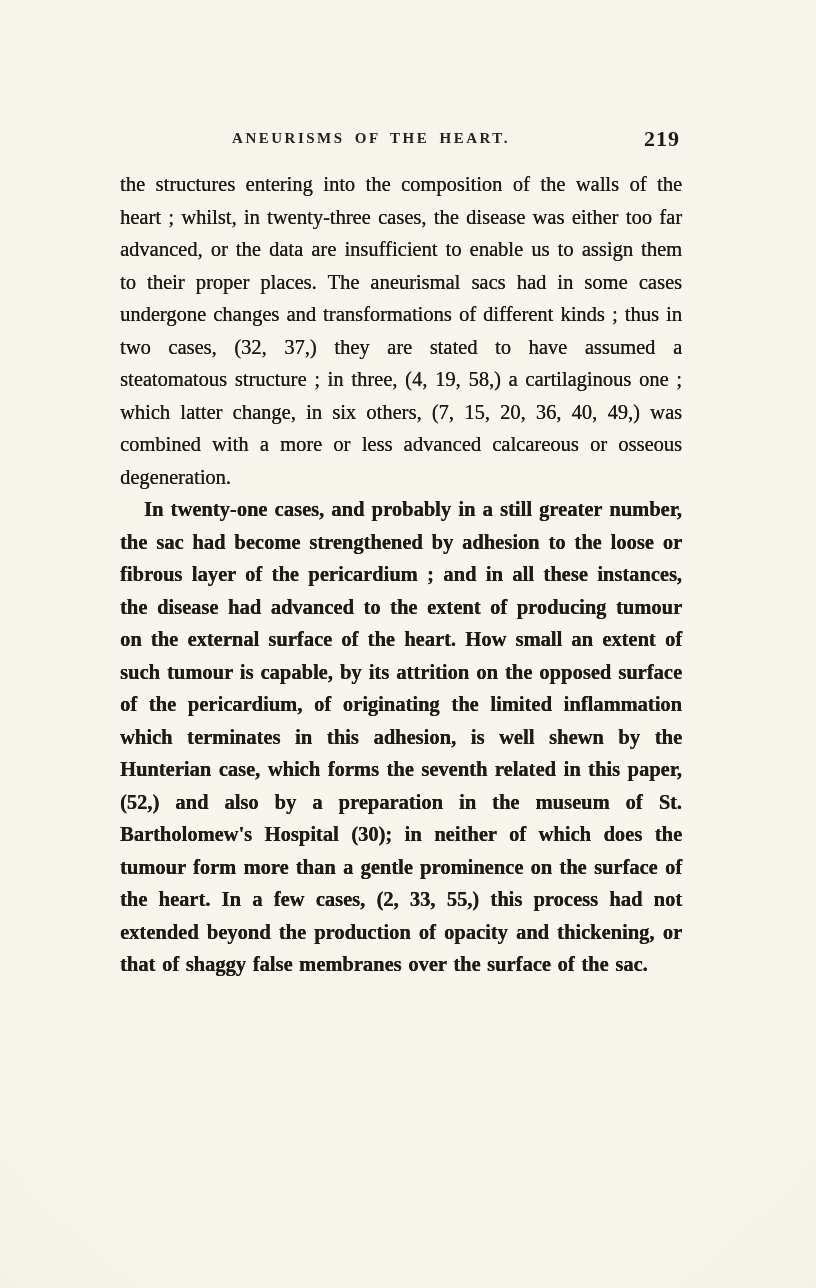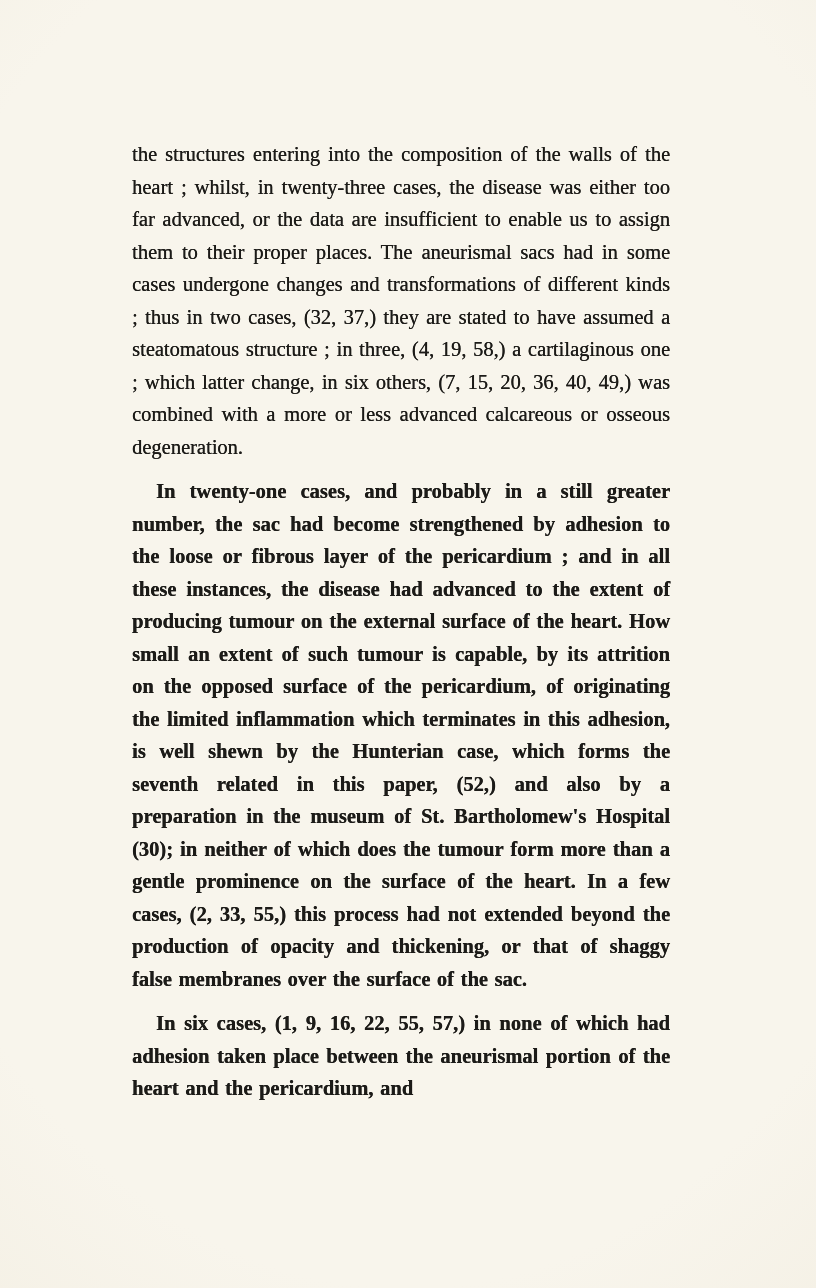--- a/index.html
+++ b/index.html
@@ -53,34 +53,37 @@
     color: #1b1a17;
   }
   .text-block {
     font-size: 20.5px;
     line-height: 32.5px;
     text-align: justify;
     word-spacing: 1.5px;
     text-shadow: 0.25px 0 0 currentColor;
   }
   .para {
-    margin: 12px;
+    margin: 0;
   }
   .para.indent {
     text-indent: 24px;
     font-weight: bold;
   }
 </style>
 </head>
 <body>
 
 <div class="sheet">
   <div class="column">
 
+    <header class="running-head">
+      <div class="running-title">ANEURISMS OF THE HEART.</div>
+      <div class="page-number">219</div>
+    </header>
 
     <main class="text-block">
       <p class="para no-indent">the structures entering into the composition of the walls of the heart ; whilst, in twenty-three cases, the disease was either too far advanced, or the data are insufficient to enable us to assign them to their proper places.  The aneurismal sacs had in some cases undergone changes and transformations of different kinds ; thus in two cases, (32, 37,) they are stated to have assumed a steatomatous structure ; in three, (4, 19, 58,) a cartilaginous one ; which latter change, in six others, (7, 15, 20, 36, 40, 49,) was combined with a more or less advanced calcareous or osseous degeneration.</p>
       <p class="para indent">In twenty-one cases, and probably in a still greater number, the sac had become strengthened by adhesion to the loose or fibrous layer of the pericardium ; and in all these instances, the disease had advanced to the extent of producing tumour on the external surface of the heart.  How small an extent of such tumour is capable, by its attrition on the opposed surface of the pericardium, of originating the limited inflammation which terminates in this adhesion, is well shewn by the Hunterian case, which forms the seventh related in this paper, (52,) and also by a preparation in the museum of St. Bartholomew's Hospital (30); in neither of which does the tumour form more than a gentle prominence on the surface of the heart.  In a few cases, (2, 33, 55,) this process had not extended beyond the production of opacity and thickening, or that of shaggy false membranes over the surface of the sac.</p>
-      <p class="para indent">In six cases, (1, 9, 16, 22, 55, 57,) in none of which had adhesion taken place between the aneurismal portion of the heart and the pericardium, and</p>
     </main>
 
   </div>
 </div>
 
 </body></html>

